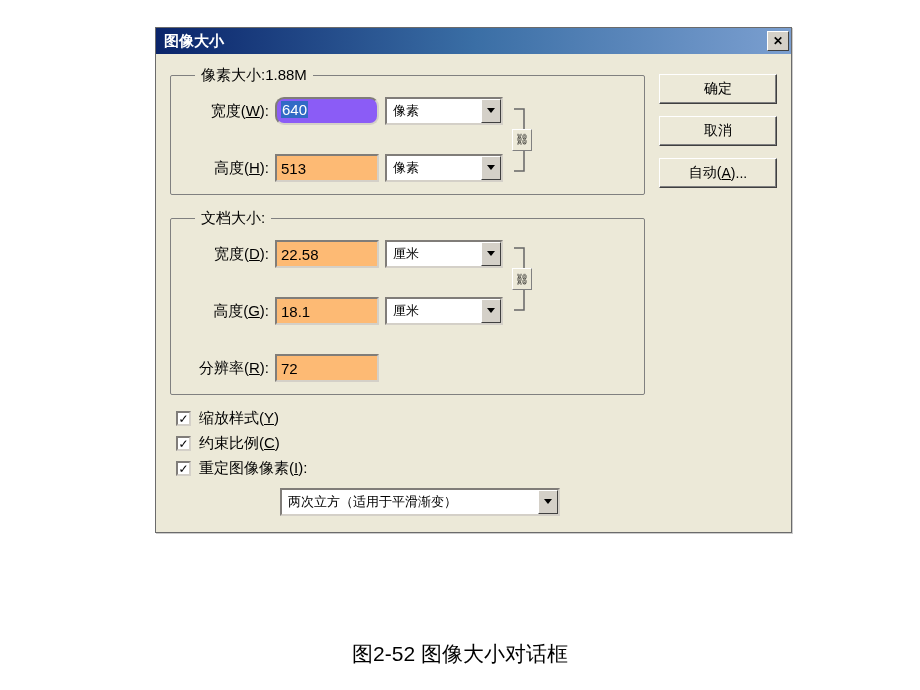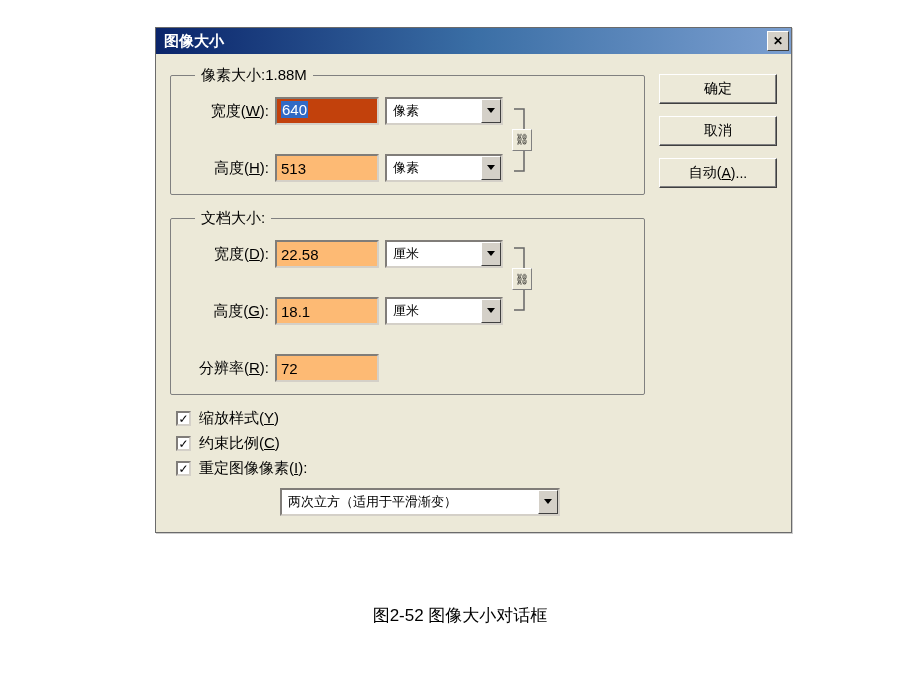--- a/index.html
+++ b/index.html
@@ -114,21 +114,22 @@
     .text-input {
       width: 104px;
       height: 28px;
       border: 2px inset #d4d0c8;
       background: #fdba74;
       padding: 2px 4px;
       font-size: 15px;
       font-family: inherit;
     }
     .text-input.selected {
-      background: #c2410c;
+      background: #8b5cf6;
+      border-radius: 9px;
     }
     .text-input.selected::selection { background:#316ac5; color:#fff; }
     .select-wrap {
       width: 118px;
       height: 28px;
       border: 2px inset #d4d0c8;
       background: #fff;
       display: flex;
       align-items: center;
       position: relative;
@@ -192,24 +193,24 @@
       justify-content: center;
     }
     .checkmark { font-size: 12px; line-height: 1; }
     .resample-row {
       margin-top: 10px;
       margin-left: 110px;
     }
     .underline { text-decoration: underline; }
     .caption {
       position: absolute;
-      top: 604px;
+      top: 640px;
       width: 920px;
       text-align: center;
-      font-size: 17px;
+      font-size: 21px;
     }
     .sel-highlight {
       background: #316ac5;
       color: #fff;
       padding: 0 1px;
     }
   </style>
 </head>
 <body>
 

